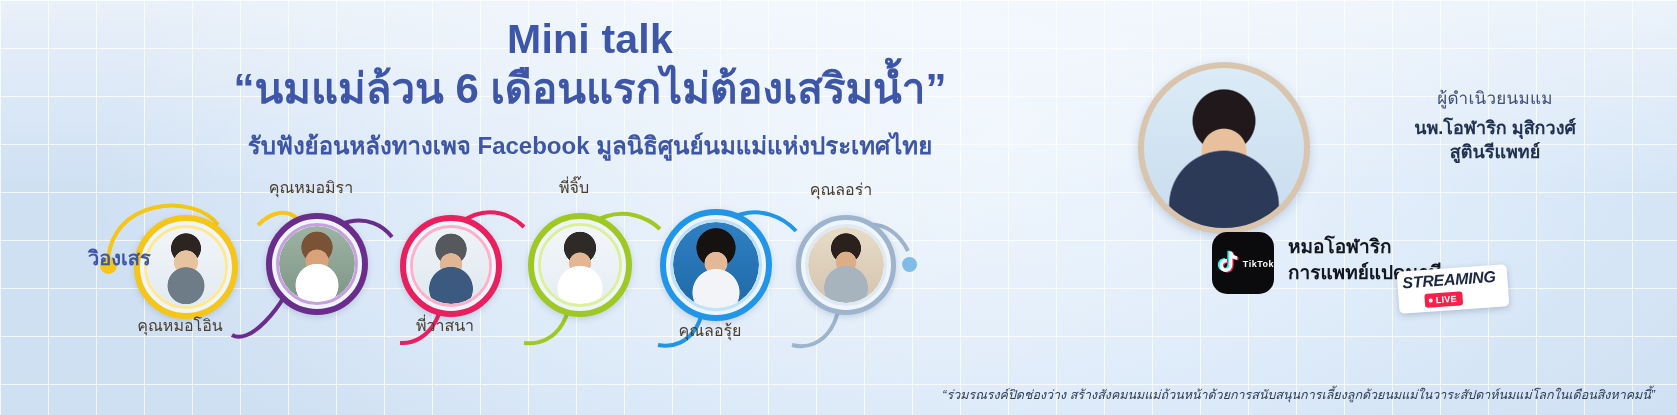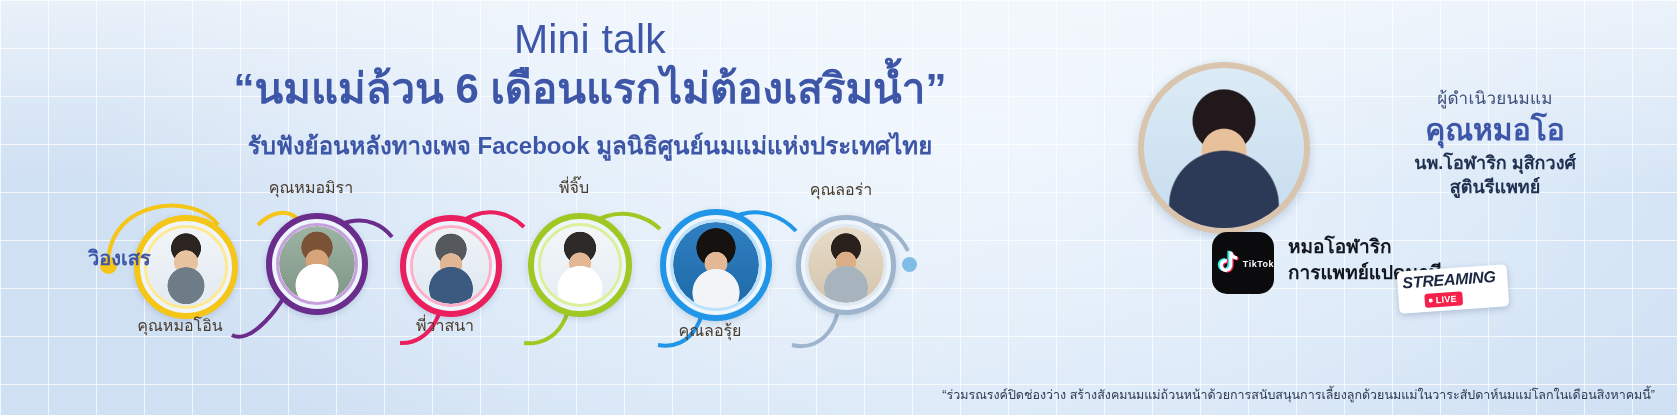--- a/index.html
+++ b/index.html
@@ -28,21 +28,21 @@
     position:absolute;inset:0;pointer-events:none;
     background:radial-gradient(ellipse 1100px 520px at 50% 45%, rgba(255,255,255,.35) 0%, rgba(255,255,255,0) 70%);
   }
 
   
   .headline{
     position:absolute;left:0;top:18px;width:1180px;text-align:center;
     color:#3a53a4;z-index:6;
   }
   .h-main{
-    font-size:41px;font-weight:normal;letter-spacing:.2px;line-height:1.05;
+    font-size:41px;font-weight:bold;letter-spacing:.2px;line-height:1.05;
     color:#3d56a8;
   }
   .h-quote{
     font-size:42px;font-weight:bold;line-height:1.22;margin-top:2px;
     color:#3d56a8;white-space:nowrap;
   }
   .h-sub{
     font-size:24px;font-weight:bold;margin-top:12px;color:#3d56a8;
     white-space:nowrap;
   }
@@ -117,21 +117,21 @@
   }
   .live-pill{
     position:absolute;left:26px;top:24px;background:#f5214a;color:#fff;border-radius:3px;
     font-size:9px;font-weight:bold;padding:2px 6px 2px 4px;letter-spacing:.3px;
     display:flex;align-items:center;gap:3px;
   }
   .live-dot{width:4px;height:4px;border-radius:50%;background:#fff;display:inline-block;}
 
   
   #footer{
-    position:absolute;right:22px;bottom:10px;font-size:12.5px;
+    position:absolute;right:22px;bottom:10px;font-size:12.5px;font-style:italic;
     color:#2e3b55;white-space:nowrap;z-index:7;
   }
 </style>
 </head>
 <body>
 
 <div id="poster">
   <div id="grid"></div>
   <div id="vignette"></div>
 
@@ -250,21 +250,20 @@
   <div id="host">
     <div class="host-photo-wrap">
       <div class="host-photo" style="background:
              radial-gradient(circle at 50% 86%, #2c3a58 0 34%, transparent 35%),
              radial-gradient(circle at 50% 52%, #e8c19c 0 19%, transparent 20%),
              radial-gradient(circle at 50% 33%, #20181a 0 23%, transparent 24%),
              linear-gradient(#dcebf6,#c6dcee);"></div>
     </div>
     <div class="host-text">
       <div class="host-role">ผู้ดำเนิวยนมแม</div>
-      <div class="host-name">คุณหมอโอ</div>
       <div class="host-real">นพ.โอฬาริก มุสิกวงศ์</div>
       <div class="host-spec">สูตินรีแพทย์</div>
     </div>
   </div>
 
   <div id="tiktokrow">
     <div class="tt-logo">
       <svg class="tt-note" viewBox="0 0 34 34">
         <path d="M22.2 3.2c.6 3.2 2.5 5.1 5.6 5.3v3.6c-1.8.2-3.4-.4-5.3-1.5v6.7c0 8.5-9.3 11.2-13 5.1-2.4-4 -.9-10.9 6.9-11.2v3.8c-.6.1-1.2.2-1.8.4-1.8.6-2.8 1.7-2.5 3.7.5 3.8 7.5 4.9 6.9-2.5V3.2h3.2z" fill="#25f4ee" transform="translate(-2,-0.8)"></path>
         <path d="M22.2 3.2c.6 3.2 2.5 5.1 5.6 5.3v3.6c-1.8.2-3.4-.4-5.3-1.5v6.7c0 8.5-9.3 11.2-13 5.1-2.4-4 -.9-10.9 6.9-11.2v3.8c-.6.1-1.2.2-1.8.4-1.8.6-2.8 1.7-2.5 3.7.5 3.8 7.5 4.9 6.9-2.5V3.2h3.2z" fill="#fe2c55" transform="translate(1.4,0.8)"></path>

